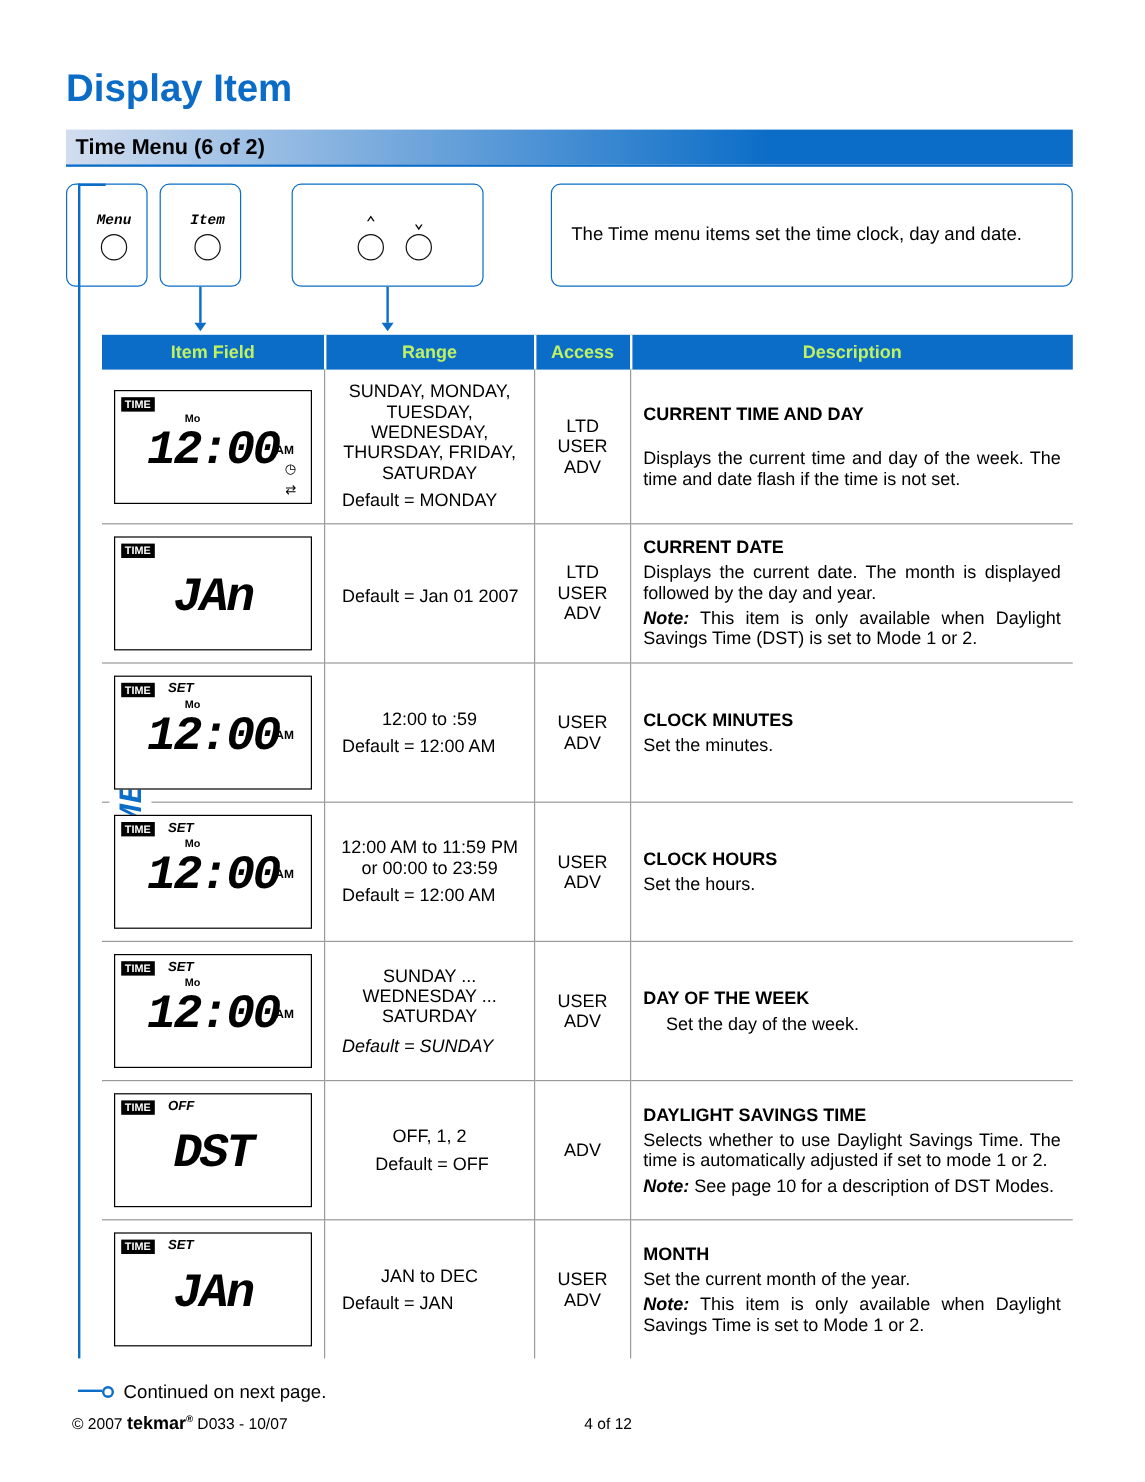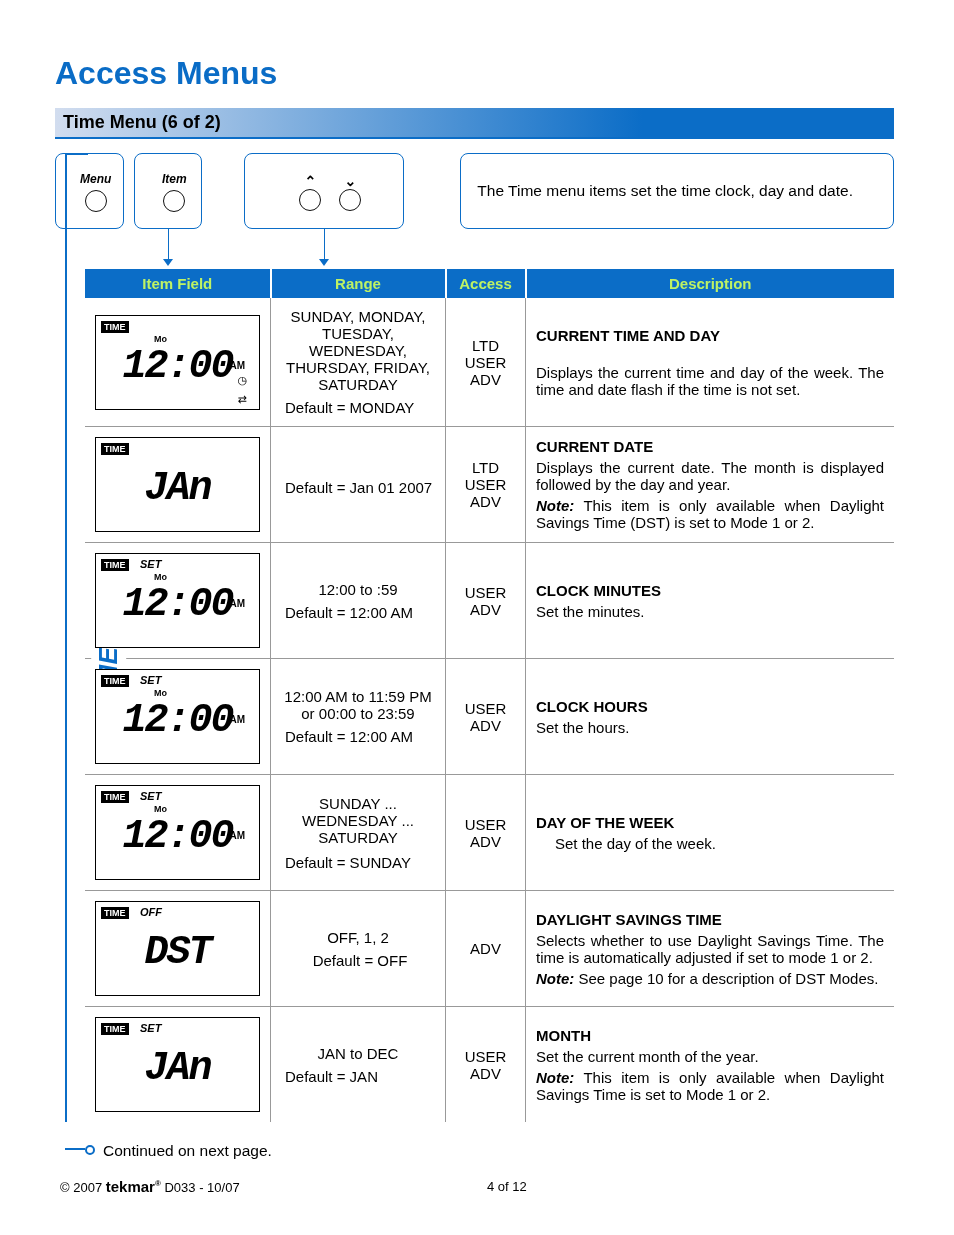--- a/index.html
+++ b/index.html
@@ -38,22 +38,23 @@
   }
   .btn-box {
     border: 1.5px solid #0b6dc7;
     border-radius: 8px;
     padding: 10px 12px 8px 24px;
     display: flex;
     flex-direction: column;
     align-items: center;
     justify-content: center;
     min-width: 68px;
-    height: 76px;
+    height: 86px;
     position: relative;
+    font-family: Liberation Mono, monospace;
   }
   .btn-box.dual { min-width: 160px; flex-direction: row; gap: 18px; }
   .btn-box.dual .icon-col { display:flex; flex-direction:column; align-items:center; }
   .btn-label { font-style: italic; font-weight: bold; font-size: 12px; margin-bottom: 4px; }
   .circle-btn {
     width: 22px; height: 22px; border: 1.5px solid #111; border-radius: 50%;
   }
   .chev { font-size: 14px; font-weight: bold; }
   .intro-text {
     border: 1.5px solid #0b6dc7;
@@ -162,21 +163,21 @@
     display:flex; justify-content:space-between; font-size:13px;
     align-items:center;
   }
   .footer .brand { font-weight:bold; font-family: Arial, sans-serif; font-size:15px; }
   .footer .brand sup { font-size:8px; }
 </style>
 </head>
 <body>
 
 <div class="page">
-  <h1>Access Menus</h1>
+  <h1>Display Item</h1>
 
   <div class="section-title-bar">Time Menu (6 of 2)</div>
 
   <div class="rail-wrap" style="margin-top:0;">
     <div class="intro-row">
       <div class="btn-box">
         <div class="btn-label">Menu</div>
         <div class="circle-btn"></div>
       </div>
       <div class="btn-box" style="position:relative;">
@@ -323,21 +324,21 @@
               <div class="lcd">
                 <div class="badge">TIME</div>
                 <div class="tag">SET</div>
                 <div class="day">Mo</div>
                 <div class="seg">12:00</div>
                 <div class="ampm">AM</div>
               </div>
             </td>
             <td class="center">
               <div>SUNDAY ... WEDNESDAY ... SATURDAY</div>
-              <div style="margin-top:8px;text-align:left;padding-left:4px;">Default = SUNDAY</div>
+              <div style="margin-top:8px;text-align:left;padding-left:4px;font-style:italic;">Default = SUNDAY</div>
             </td>
             <td class="center">
               <div>USER</div>
               <div>ADV</div>
             </td>
             <td class="desc">
               <div class="desc-title">DAY OF THE WEEK</div>
               <div style="margin-top:4px;margin-left:19px;">Set the day of the week.</div>
             </td>
           </tr>

